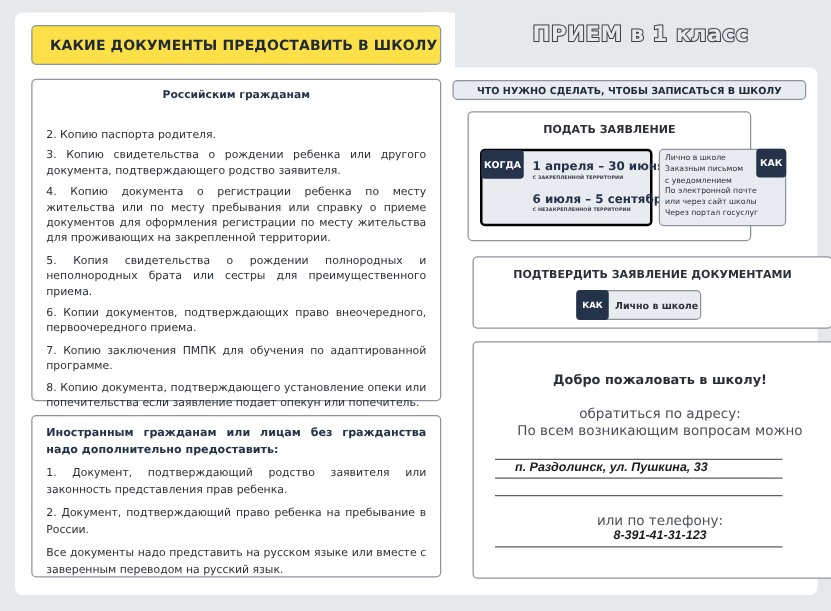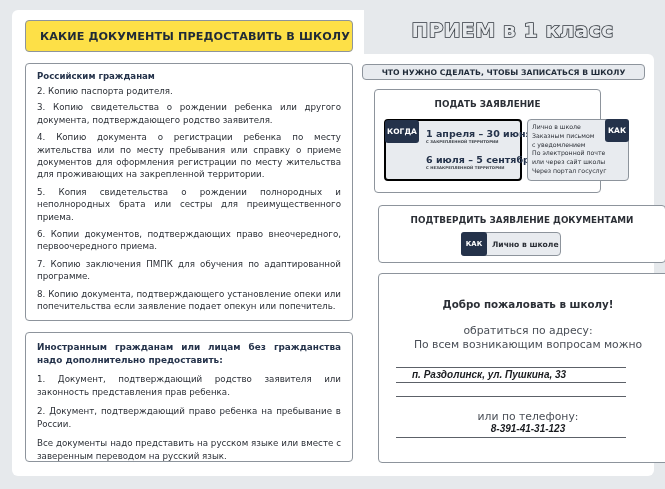--- a/index.html
+++ b/index.html
@@ -24,33 +24,33 @@
     background: #ffffff; border-radius: 0 6px 0 0;
   }
   .main-title {
     position: absolute; left: 25px; top: 20px; width: 328px; height: 32px;
     background: #fde047; border: 1px solid #8d949c; border-radius: 4px;
     font-weight: bold; font-size: 11.2px; color: #1f2a37;
     display: flex; align-items: center; padding-left: 14px; letter-spacing: 0.1px;
   }
   .big-title {
     position: absolute; left: 360px; top: 18px; width: 305px; text-align: center;
-    font-family: "DejaVu Sans", sans-serif; font-weight: bold; font-size: 20px;
+    font-family: "DejaVu Sans", sans-serif; font-weight: bold; font-size: 17px;
     color: #e6e9ec; letter-spacing: 0.5px;
     -webkit-text-stroke: 1.6px #3b4047;
     paint-order: stroke fill;
     text-shadow: 0 0 1px #3b4047;
   }
   .panel {
     position: absolute; background: #fff; border: 1px solid #8d949c; border-radius: 4px;
   }
   .ru-panel { left: 25px; top: 63px; width: 328px; height: 258px; padding: 6px 11px; }
   .foreign-panel { left: 25px; top: 332px; width: 328px; height: 130px; padding: 8px 11px; }
   .panel-heading {
-    font-weight: bold; font-size: 8.6px; color: #24324a; margin-bottom: 3px; line-height: 12px;
+    font-weight: bold; font-size: 8.6px; color: #24324a; margin-bottom: 20px; line-height: 12px; text-align: center;
   }
   .doc-item {
     font-size: 8.7px; line-height: 12.4px; color: #2b2f36; text-align: justify; margin-bottom: 5px;
   }
   .foreign-panel .panel-heading { font-size: 8.9px; line-height: 13px; margin-bottom: 6px; text-align: justify; }
   .foreign-panel .doc-item { line-height: 12.6px; margin-bottom: 7px; }
 
   .step-title-bar {
     position: absolute; left: 362px; top: 64px; width: 283px; height: 16px;
     background: #e8ebef; border: 1px solid #8d949c; border-radius: 4px;

